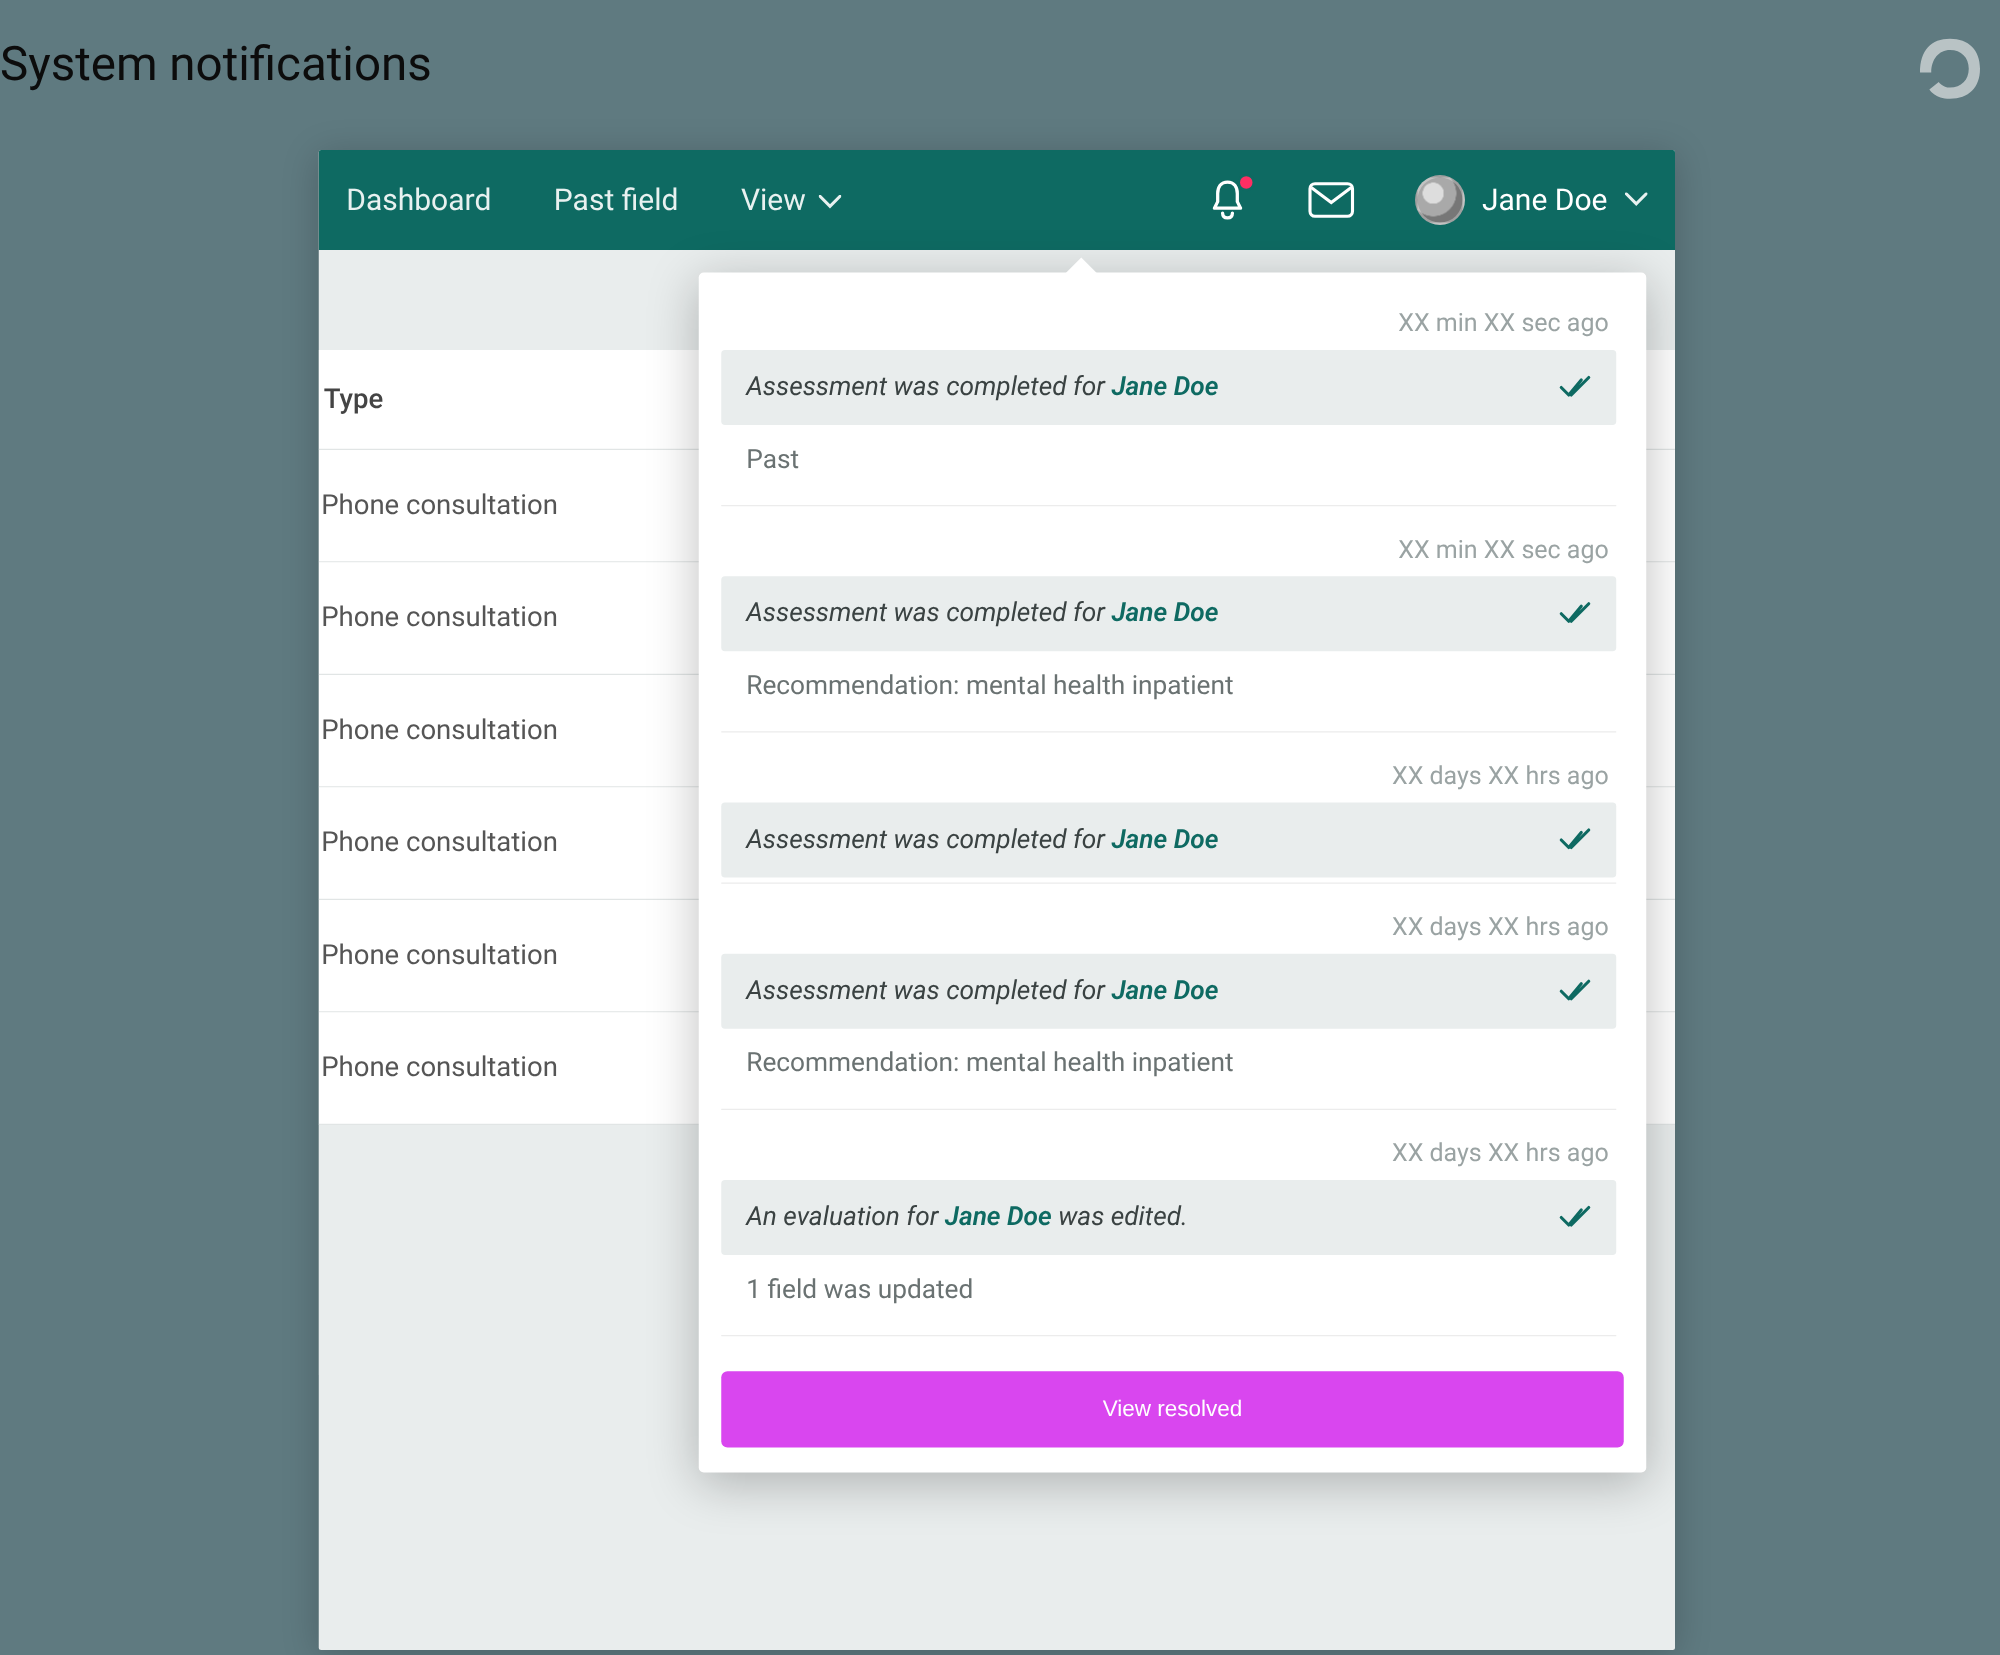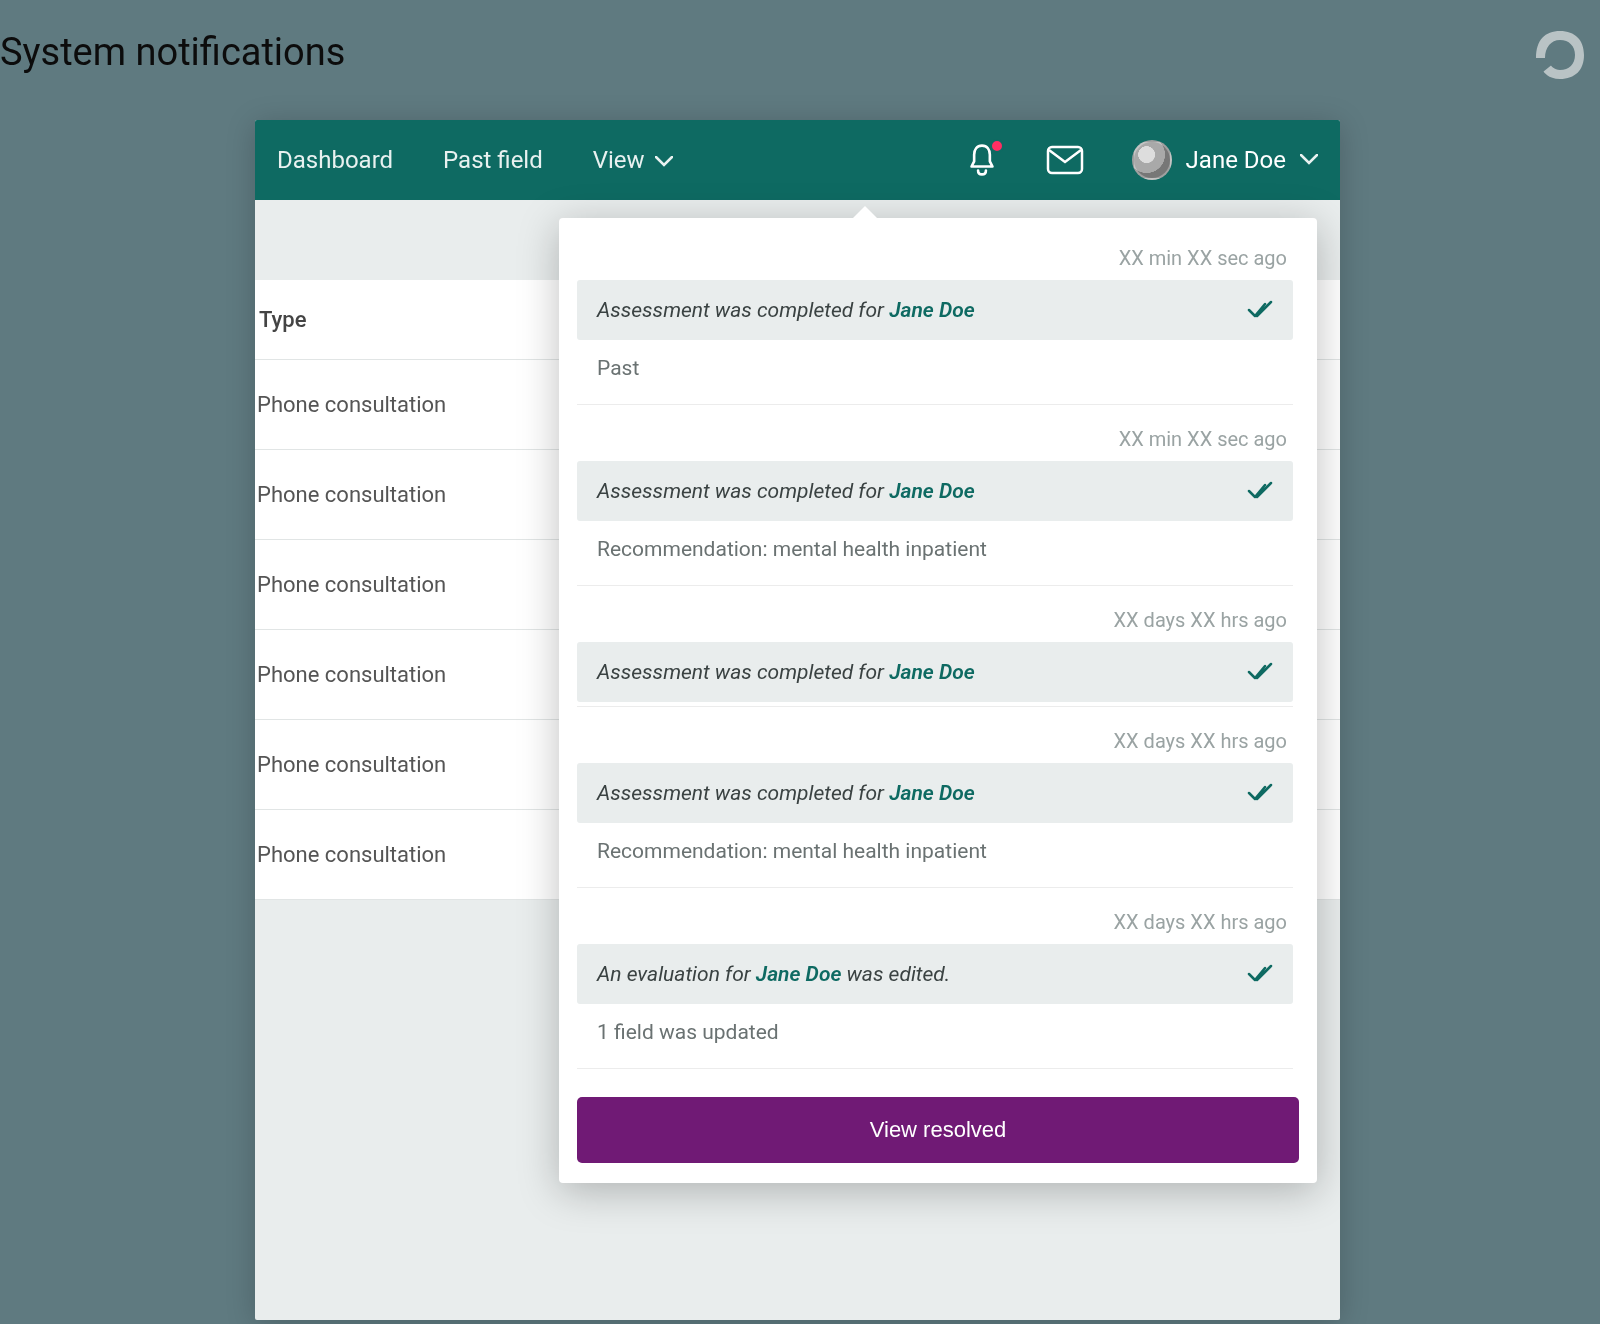--- a/index.html
+++ b/index.html
@@ -163,25 +163,25 @@
   .notif-body {
     padding: 16px 20px 20px;
     font-size: 21px;
     color: #6a7272;
   }
   .panel-footer {
     padding: 24px 18px 0;
   }
   .view-resolved {
     width: 100%;
-    background: #701a75;
+    background: #d946ef;
     color: #fff;
     border: none;
     border-radius: 5px;
-    font-size: 22px;
+    font-size: 18px;
     padding: 20px 0;
     cursor: pointer;
   }
   .below-content { height: 200px; background:#e9eded; }
 </style>
 </head>
 <body>
 
 <h1 class="page-title">System notifications</h1>
 

